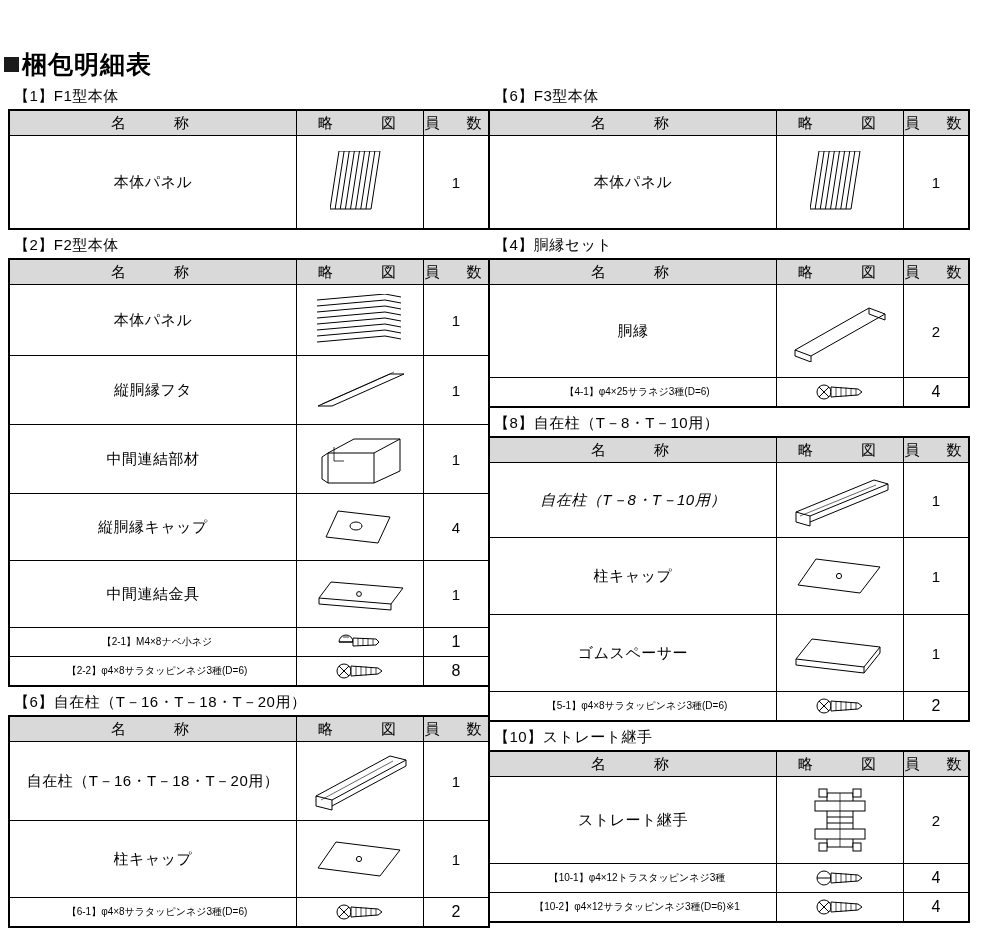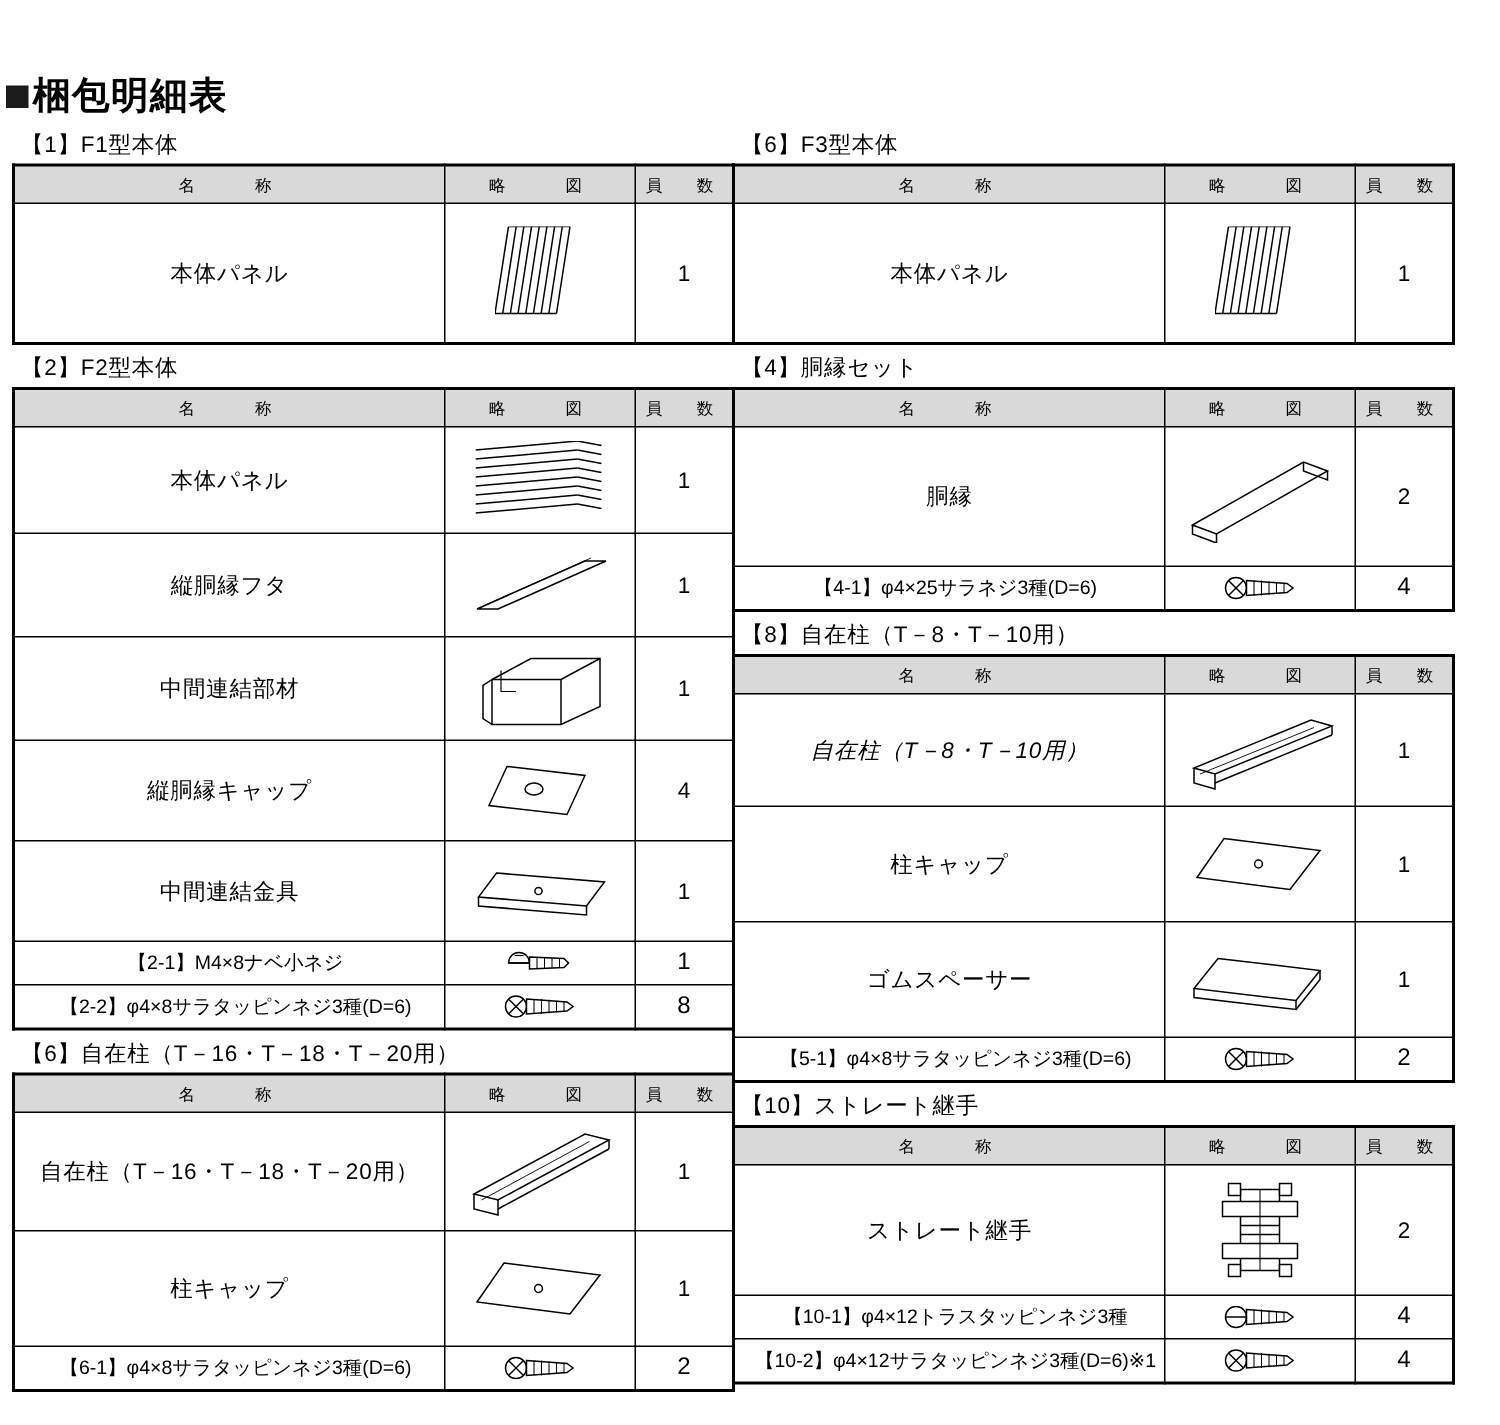--- a/index.html
+++ b/index.html
@@ -39,38 +39,38 @@
     padding:0;
     font-weight:normal;
     font-size:15px;
     text-align:center;
     vertical-align:middle;
   }
   table.pk thead td{
     background:#d9d9d9;
     height:24px;
     letter-spacing:6px;
-    font-size:11px;
+    font-size:15px;
   }
   .c-name{width:286px;}
   .c-fig{width:126px;}
   .c-qty{width:64px;}
 
   td.name{
     text-align:left;
     padding-left:14px;
     font-size:15px;
     letter-spacing:0.5px;
   }
   td.qty{font-size:17px;}
   td.fig{padding:2px 0;}
 
   
   tr.screw td{height:28px;}
-  tr.screw td.name{font-size:13px;padding-left:8px;letter-spacing:0;}
+  tr.screw td.name{font-size:10px;padding-left:8px;letter-spacing:0;}
   tr.screw td.qty{font-size:16px;}
 
   .figbox{display:flex;align-items:center;justify-content:center;height:100%;}
 
   svg{display:block;}
 </style>
 </head>
 <body>
 
 <div class="page">

